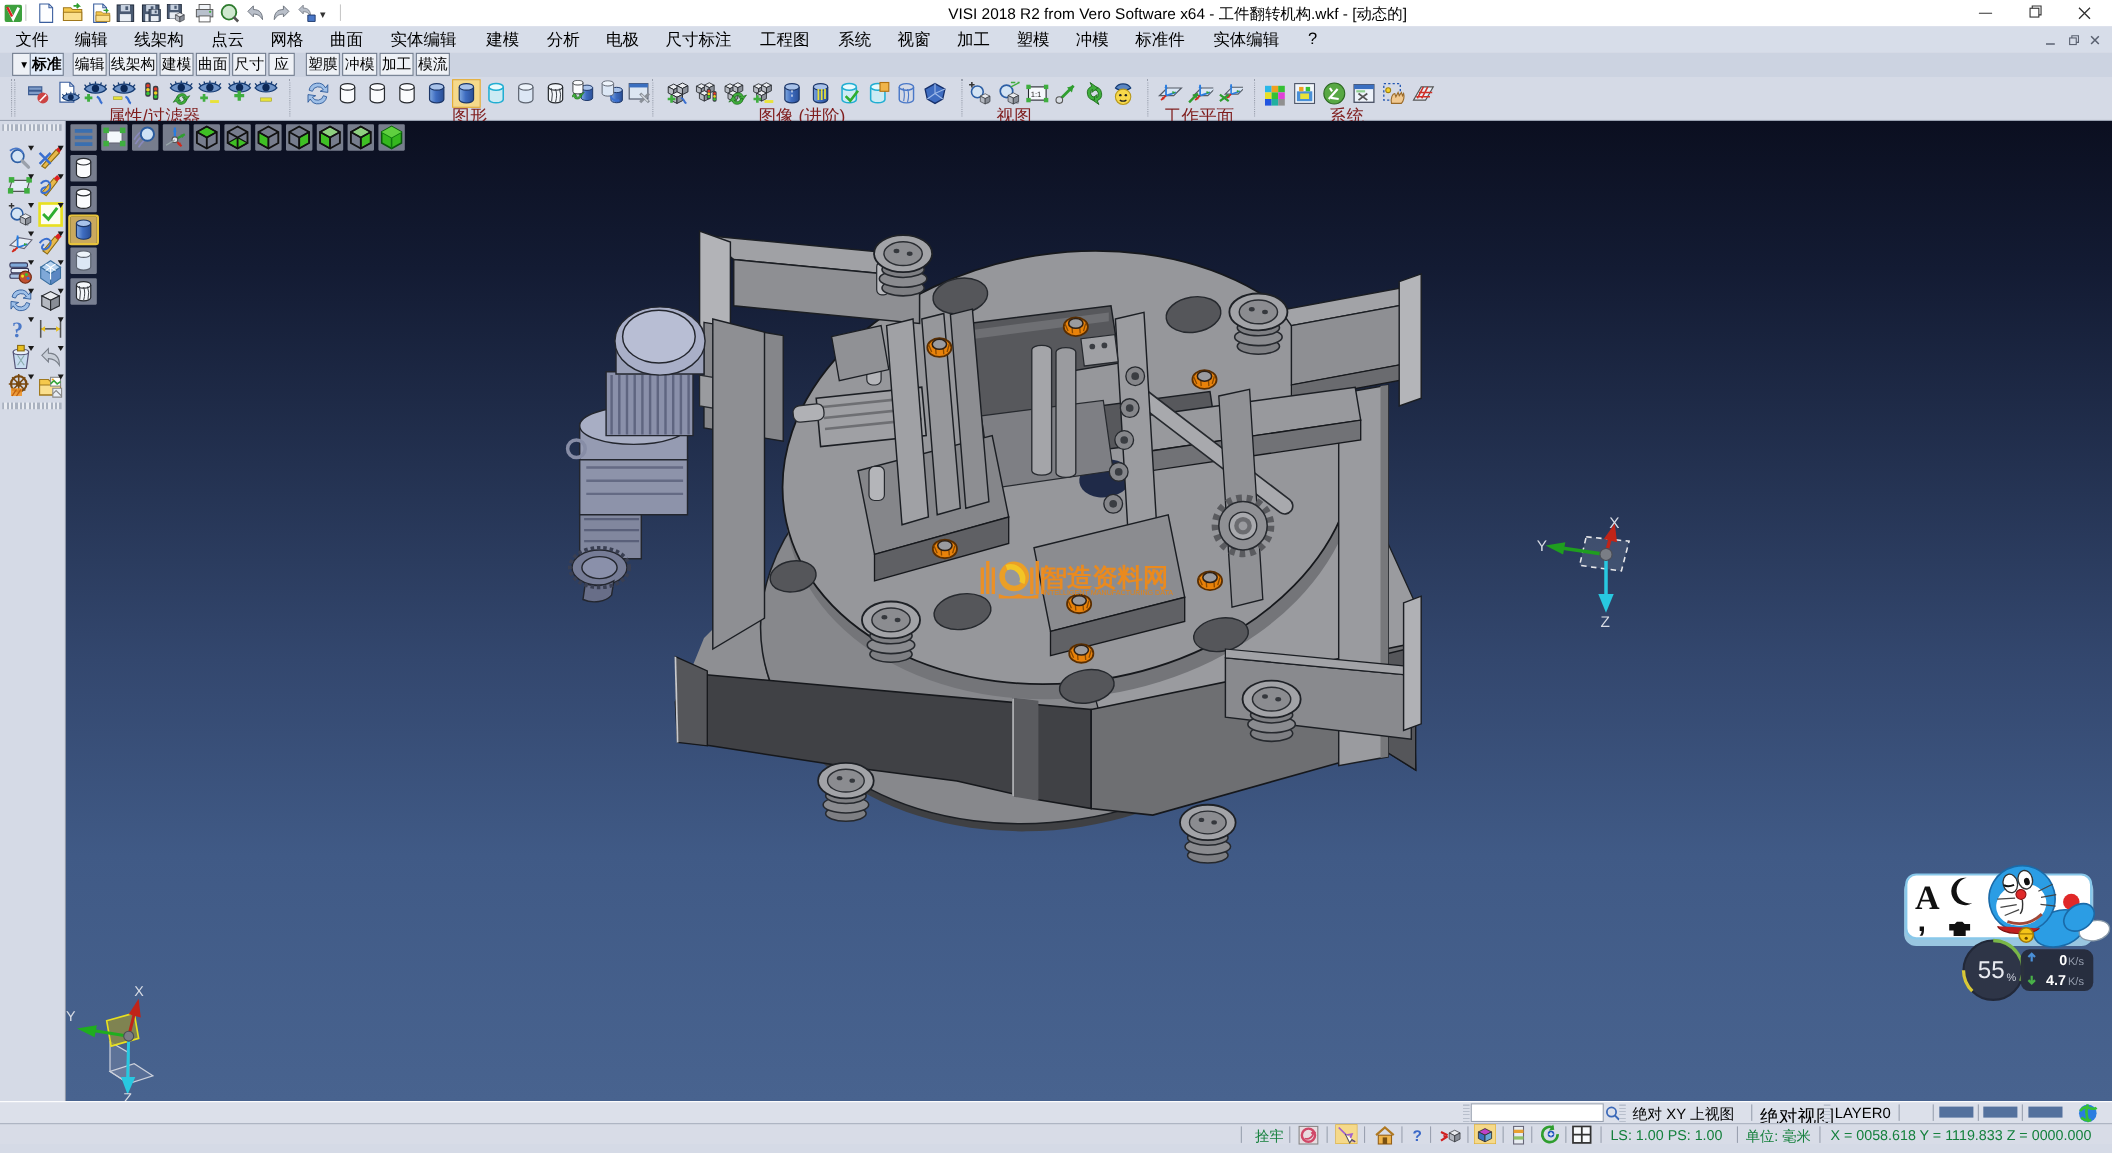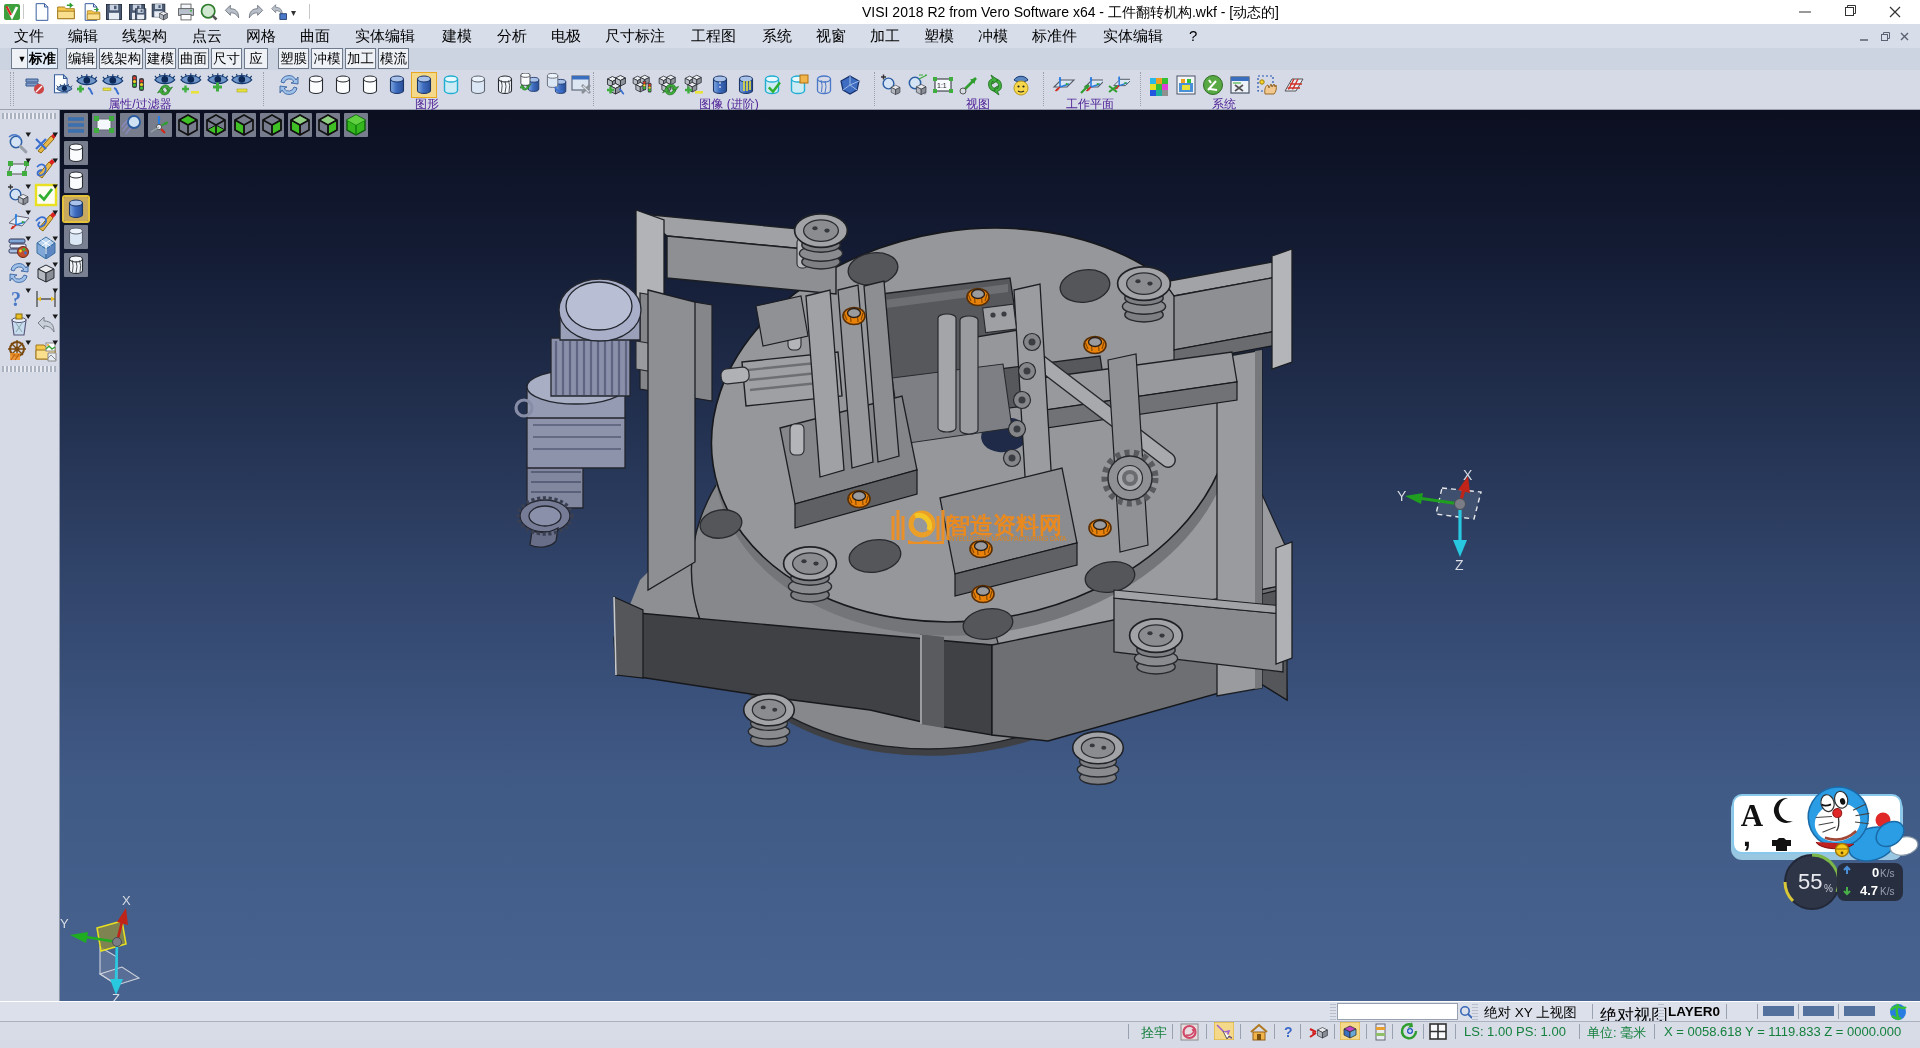--- a/index.html
+++ b/index.html
@@ -5,21 +5,21 @@
 html,body{width:1920px;height:1048px;overflow:hidden;font-family:"Liberation Sans",sans-serif;background:#d5dae6}
 .abs{position:absolute}
 #titlebar{position:absolute;left:0;top:0;width:1920px;height:24px;background:#ffffff}
 #title-text{position:absolute;left:862px;top:4px;font-size:14px;color:#000;white-space:nowrap}
 #menubar{position:absolute;left:0;top:24px;width:1920px;height:24px;background:#d7dde9}
 .mitem{position:absolute;top:3px;font-size:15px;color:#000}
 #tabrow{position:absolute;left:0;top:48px;width:1920px;height:22px;background:#ccd3e1}
 .tab{position:absolute;top:0;height:21px;border:1px solid #6f7a8d;background:#eef1f6;font-size:13.5px;color:#000;text-align:center;line-height:19px}
 .tab.act{background:#e4edfa;font-weight:700}
 #toolbar{position:absolute;left:0;top:70px;width:1920px;height:40px;background:#d5dae6;border-bottom:1px solid #9aa2b2}
-.tlabel{position:absolute;top:26px;font-size:12px;color:#4c1d95;text-align:center;white-space:nowrap}
+.tlabel{position:absolute;top:26px;font-size:16px;color:#7f1d1d;text-align:center;white-space:nowrap}
 .tsep{position:absolute;top:2px;height:34px;width:1px;border-left:1px dotted #9aa0ae}
 .ticon{position:absolute;top:3px;width:24px;height:24px}
 #leftpanel{position:absolute;left:0;top:110px;width:60px;height:891px;background:#d5dae6;border-right:1px solid #8f98a9}
 .grip{position:absolute;left:2px;width:54px;height:6px;background:repeating-linear-gradient(90deg,#aab2c0 0 2px,#e8ebf1 2px 4px)}
 .licon{position:absolute;width:24px;height:24px}
 #viewport{position:absolute;left:60px;top:110px;width:1860px;height:891px;background:linear-gradient(180deg,#0b0f20 0%,#131b33 15%,#233150 35%,#33476e 55%,#405a86 75%,#48638f 100%);overflow:hidden}
 .vbtn{position:absolute;width:24px;height:24px;background:rgba(150,156,172,.78);border-radius:1px}
 .vbtn.sel{background:#c9a95e;outline:2px solid #e7c33c}
 #status1{position:absolute;left:0;top:1001px;width:1920px;height:20px;background:#dce0ea;border-top:1px solid #fff}
 #status2{position:absolute;left:0;top:1021px;width:1920px;height:19px;background:#d8dce7;border-top:1px solid #aab1bf}
@@ -434,21 +434,21 @@
       <path d="M7 17 L19 5" stroke="#2f9e2f" stroke-width="2.6"></path>
       <path d="M19 5 L13 6.5 L17.5 11Z" fill="#2f9e2f"></path>
       <circle cx="6" cy="18" r="3" fill="#d8dde4" stroke="#555"></circle>
     </svg>
  <svg class="ticon" style="left:983px" viewBox="0 0 24 24">
       <use href="#gref" transform="rotate(90 12 12)"></use>
     </svg>
  <svg class="ticon" style="left:1009px" viewBox="0 0 24 24">
       <use href="#smiley"></use>
     </svg>
- <div class="tlabel" style="left:928px;width:100px">视图</div>
+ <div class="tlabel" style="left:872px;width:100px">视图</div>
  <div class="tsep" style="left:1043px"></div>
  <svg class="ticon" style="left:1052px" viewBox="0 0 24 24">
       <use href="#wplane"></use>
     </svg>
  <svg class="ticon" style="left:1079px" viewBox="0 0 24 24">
       <use href="#wplane" transform="translate(4,0)"></use>
       <path d="M2 20 L10 12" stroke="#2f9e2f" stroke-width="2.2"></path>
       <path d="M10 12 L5 13 L8.5 16.5Z" fill="#2f9e2f"></path>
     </svg>
  <svg class="ticon" style="left:1106px" viewBox="0 0 24 24">
@@ -931,21 +931,21 @@
  <div class="abs" style="left:1337px;top:1px;width:121px;height:17px;background:#fff;border:1px solid #98a0b0"></div>
  <svg class="abs" style="left:1459px;top:3px" width="15" height="15">
       <circle cx="6" cy="6" r="4.2" fill="none" stroke="#3a68b8" stroke-width="1.6"></circle>
       <path d="M9 9 L13 13" stroke="#3a68b8" stroke-width="1.8"></path>
     </svg>
  <div class="abs" style="left:1472px;top:2px;width:6px;height:16px;background:repeating-linear-gradient(0deg,#b8bfcc 0 1px,#dce0ea 1px 3px)"></div>
  <div class="abs" style="left:1484px;top:2px;font-size:13.5px">绝对 XY 上视图</div>
  <div class="s2sep" style="left:1592px"></div>
  <div class="abs" style="left:1600px;top:2px;font-size:17px">绝对视图</div>
  <div class="abs" style="left:1658px;top:2px;width:6px;height:16px;background:repeating-linear-gradient(0deg,#b8bfcc 0 1px,#dce0ea 1px 3px)"></div>
- <div class="abs" style="left:1668px;top:2px;font-size:13.5px;font-weight:700">LAYER0</div>
+ <div class="abs" style="left:1668px;top:2px;font-size:13.5px;font-weight:400">LAYER0</div>
  <div class="s2sep" style="left:1726px"></div>
  <div class="s2sep" style="left:1757px"></div>
  <div class="abs" style="left:1763px;top:4px;width:31px;height:10px;background:#54719d"></div>
  <div class="s2sep" style="left:1798px"></div>
  <div class="abs" style="left:1803px;top:4px;width:31px;height:10px;background:#54719d"></div>
  <div class="s2sep" style="left:1838px"></div>
  <div class="abs" style="left:1844px;top:4px;width:31px;height:10px;background:#54719d"></div>
  <svg class="abs" style="left:1889px;top:1px" width="18" height="18">
       <circle cx="9" cy="9" r="8" fill="#2a7de0"></circle>
       <path d="M2 7 q4 -5 8 -3 q5 2 7 0 M3 13 q5 4 9 2 M9 1 q-3 8 1 16" stroke="#35c035" stroke-width="2.4" fill="none"></path>

